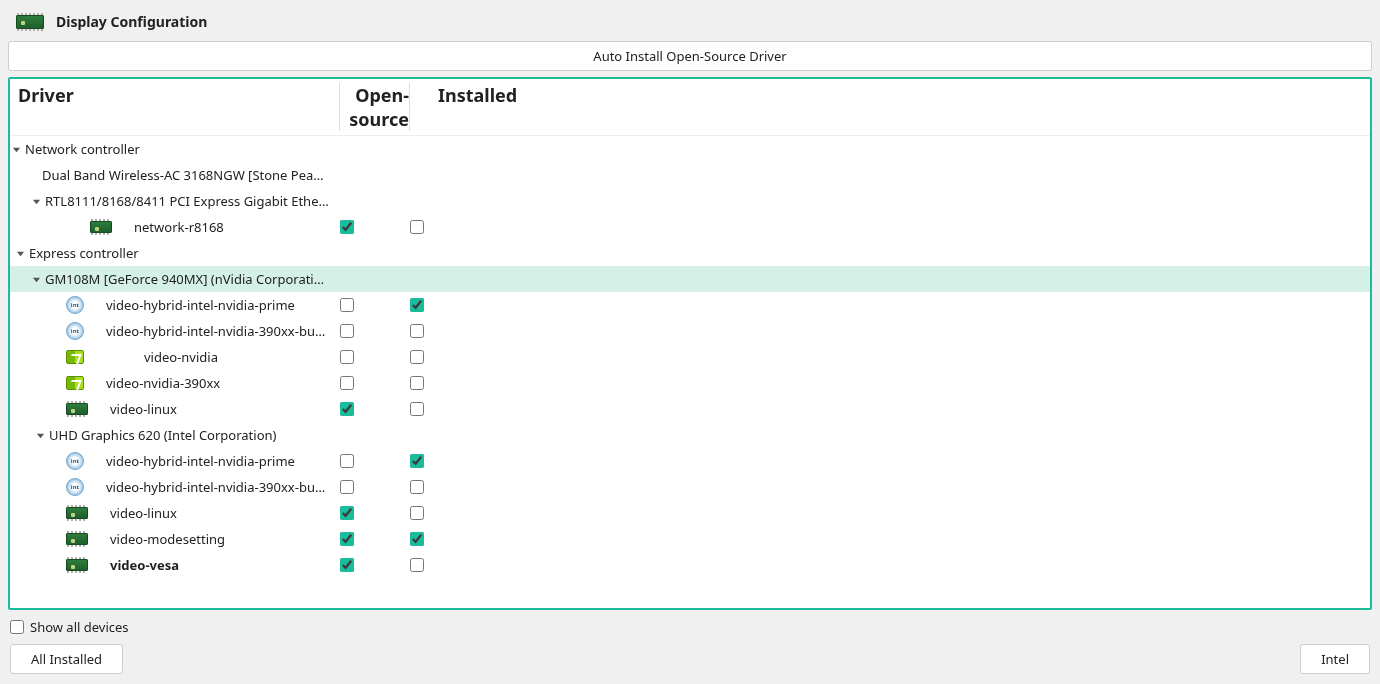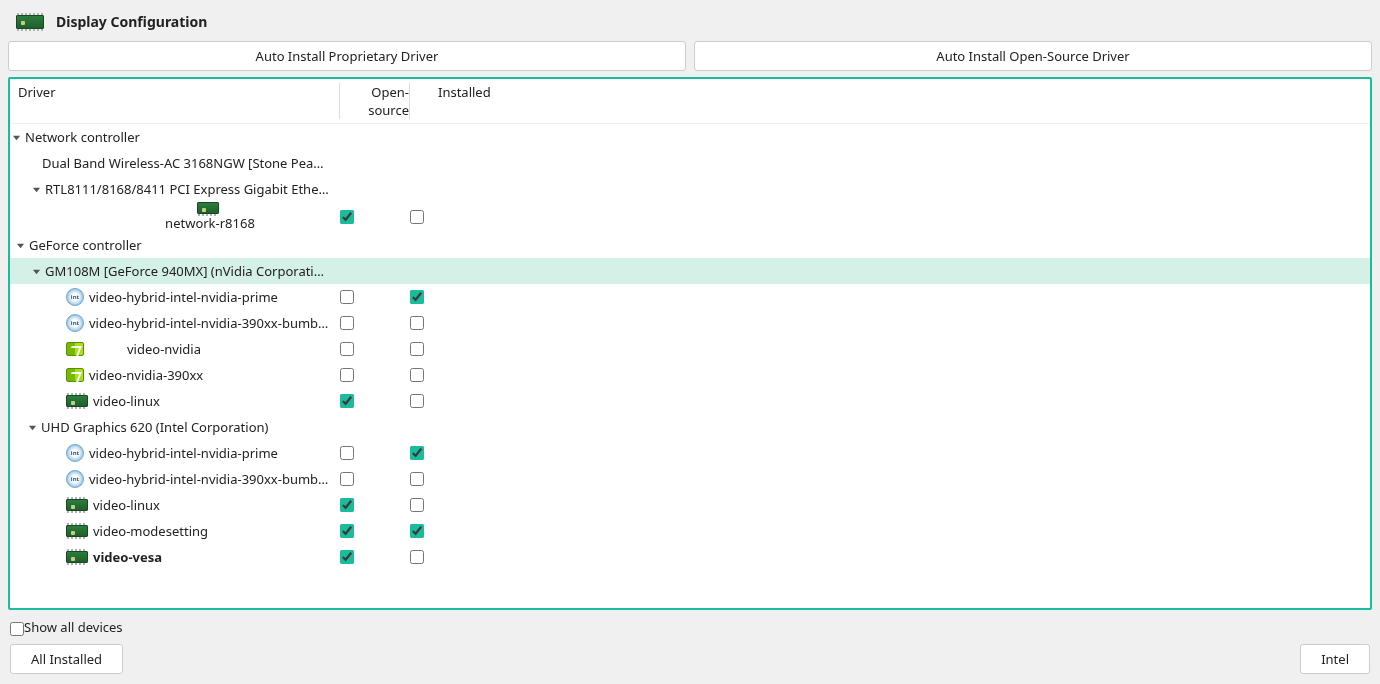--- a/index.html
+++ b/index.html
@@ -55,59 +55,58 @@
   .big-btn {
     flex:1; background:#fff; border:1px solid #ccc; border-radius:3px;
     padding: 5px 0; text-align:center; cursor:pointer;
     font-size:13px;
   }
   .tree-panel {
     flex:1; background:#fff; border:2px solid #1abc9c; border-radius:2px;
     overflow-y:auto;
   }
   .tree-header {
-    display:flex; border-bottom:1px solid #eee; font-weight:normal;
-    padding: 4px 1px 4px 4px; font-size:13px;
+    display:flex; border-bottom:1px solid #eee; font-weight:bold;
+    padding: 4px 1px 4px 4px; font-size:18px;
   }
   .col-driver { width:326px; padding-left:4px;}
   .col-os { width:70px; text-align:right;}
   .col-inst { width:70px; text-align:left;margin-left:28px;}
   .tree-header .col-driver, .tree-header .col-os { border-right:1px solid #ddd; }
   .row { display:flex; align-items:center; min-height:26px; }
   .row.sel { background:#d5f0e7; }
   .row .cell-driver { width:326px; display:flex; align-items:center; overflow:hidden; white-space:nowrap; text-overflow:ellipsis; padding-right:6px;}
   .row .cell-os { width:70px; display:flex; justify-content:flex-start; padding-left:4px;}
   .row .cell-inst { width:70px; display:flex; justify-content:flex-start; padding-left:4px;}
   .tw { width:12px; display:inline-flex; justify-content:center; margin-right:3px; flex-shrink:0; cursor:pointer;}
   .tw svg { width:9px; height:9px; }
   .label { overflow:hidden; text-overflow:ellipsis; white-space:nowrap; }
-  .driver-icon { margin-right:5px; flex-shrink:0; display:inline-flex; align-items:center;}
+  .driver-icon { margin-right:22px; flex-shrink:0; display:inline-flex; align-items:center;}
   input[type=checkbox] {
     width:14px; height:14px; accent-color:#1abc9c;
   }
-  .footer-row { display:flex; align-items:flex-end; padding:8px 2px 8px 2px; }
+  .footer-row { display:flex; align-items:center; padding:8px 2px 8px 2px; gap:6px;}
   .bottom-row { display:flex; justify-content:space-between; padding: 0 2px 2px 2px;}
   .small-btn {
     background:#fff; border:1px solid #ccc; border-radius:3px;
     padding:5px 20px; cursor:pointer; font-size:13px;
   }
 </style>
 </head>
 <body>
 
 <div class="container">
   <div class="header">
     <span class="chip-icon">
         <span class="dot"></span>
       </span>
     <span class="title">Display Configuration</span>
   </div>
 
   <div class="btn-row">
-    <div class="big-btn">Auto Install Proprietary Driver</div>
     <div class="big-btn">Auto Install Open-Source Driver</div>
   </div>
 
   <div class="tree-panel">
     <div class="tree-header">
       <div class="col-driver">Driver</div>
       <div class="col-os">Open-source</div>
       <div class="col-inst">Installed</div>
     </div>
     <div id="tree-body">
@@ -136,41 +135,41 @@
               <svg viewBox="0 0 10 10">
                 <path d="M1 3 L5 8 L9 3 Z" fill="#555"></path>
               </svg>
             </span>
             <span class="label">RTL8111/8168/8411 PCI Express Gigabit Ethernet Contr...</span>
           </div>
           <div class="cell-os"></div>
           <div class="cell-inst"></div>
         </div>
         <div class="row">
-          <div class="cell-driver" style="padding-left: 80px; flex-direction: column;">
+          <div class="cell-driver" style="padding-left: 80px;">
             <span class="driver-icon chip-icon" style="width:22px;height:12px">
               <span class="dot"></span>
             </span>
             <span class="label">network-r8168</span>
           </div>
           <div class="cell-os">
             <input type="checkbox" checked="" style="">
           </div>
           <div class="cell-inst">
             <input type="checkbox" style="">
           </div>
         </div>
         <div class="row">
           <div class="cell-driver" style="padding-left: 4px;">
             <span class="tw">
               <svg viewBox="0 0 10 10">
                 <path d="M1 3 L5 8 L9 3 Z" fill="#555"></path>
               </svg>
             </span>
-            <span class="label">GeForce controller</span>
+            <span class="label">Express controller</span>
           </div>
           <div class="cell-os"></div>
           <div class="cell-inst"></div>
         </div>
         <div class="row sel">
           <div class="cell-driver" style="padding-left: 20px;">
             <span class="tw">
               <svg viewBox="0 0 10 10">
                 <path d="M1 3 L5 8 L9 3 Z" fill="#555"></path>
               </svg>
@@ -236,21 +235,21 @@
             <span class="label">video-linux</span>
           </div>
           <div class="cell-os">
             <input type="checkbox" checked="" style="">
           </div>
           <div class="cell-inst">
             <input type="checkbox" style="">
           </div>
         </div>
         <div class="row">
-          <div class="cell-driver" style="padding-left: 16px;">
+          <div class="cell-driver" style="padding-left: 24px;">
             <span class="tw">
               <svg viewBox="0 0 10 10">
                 <path d="M1 3 L5 8 L9 3 Z" fill="#555"></path>
               </svg>
             </span>
             <span class="label">UHD Graphics 620 (Intel Corporation)</span>
           </div>
           <div class="cell-os"></div>
           <div class="cell-inst"></div>
         </div>

